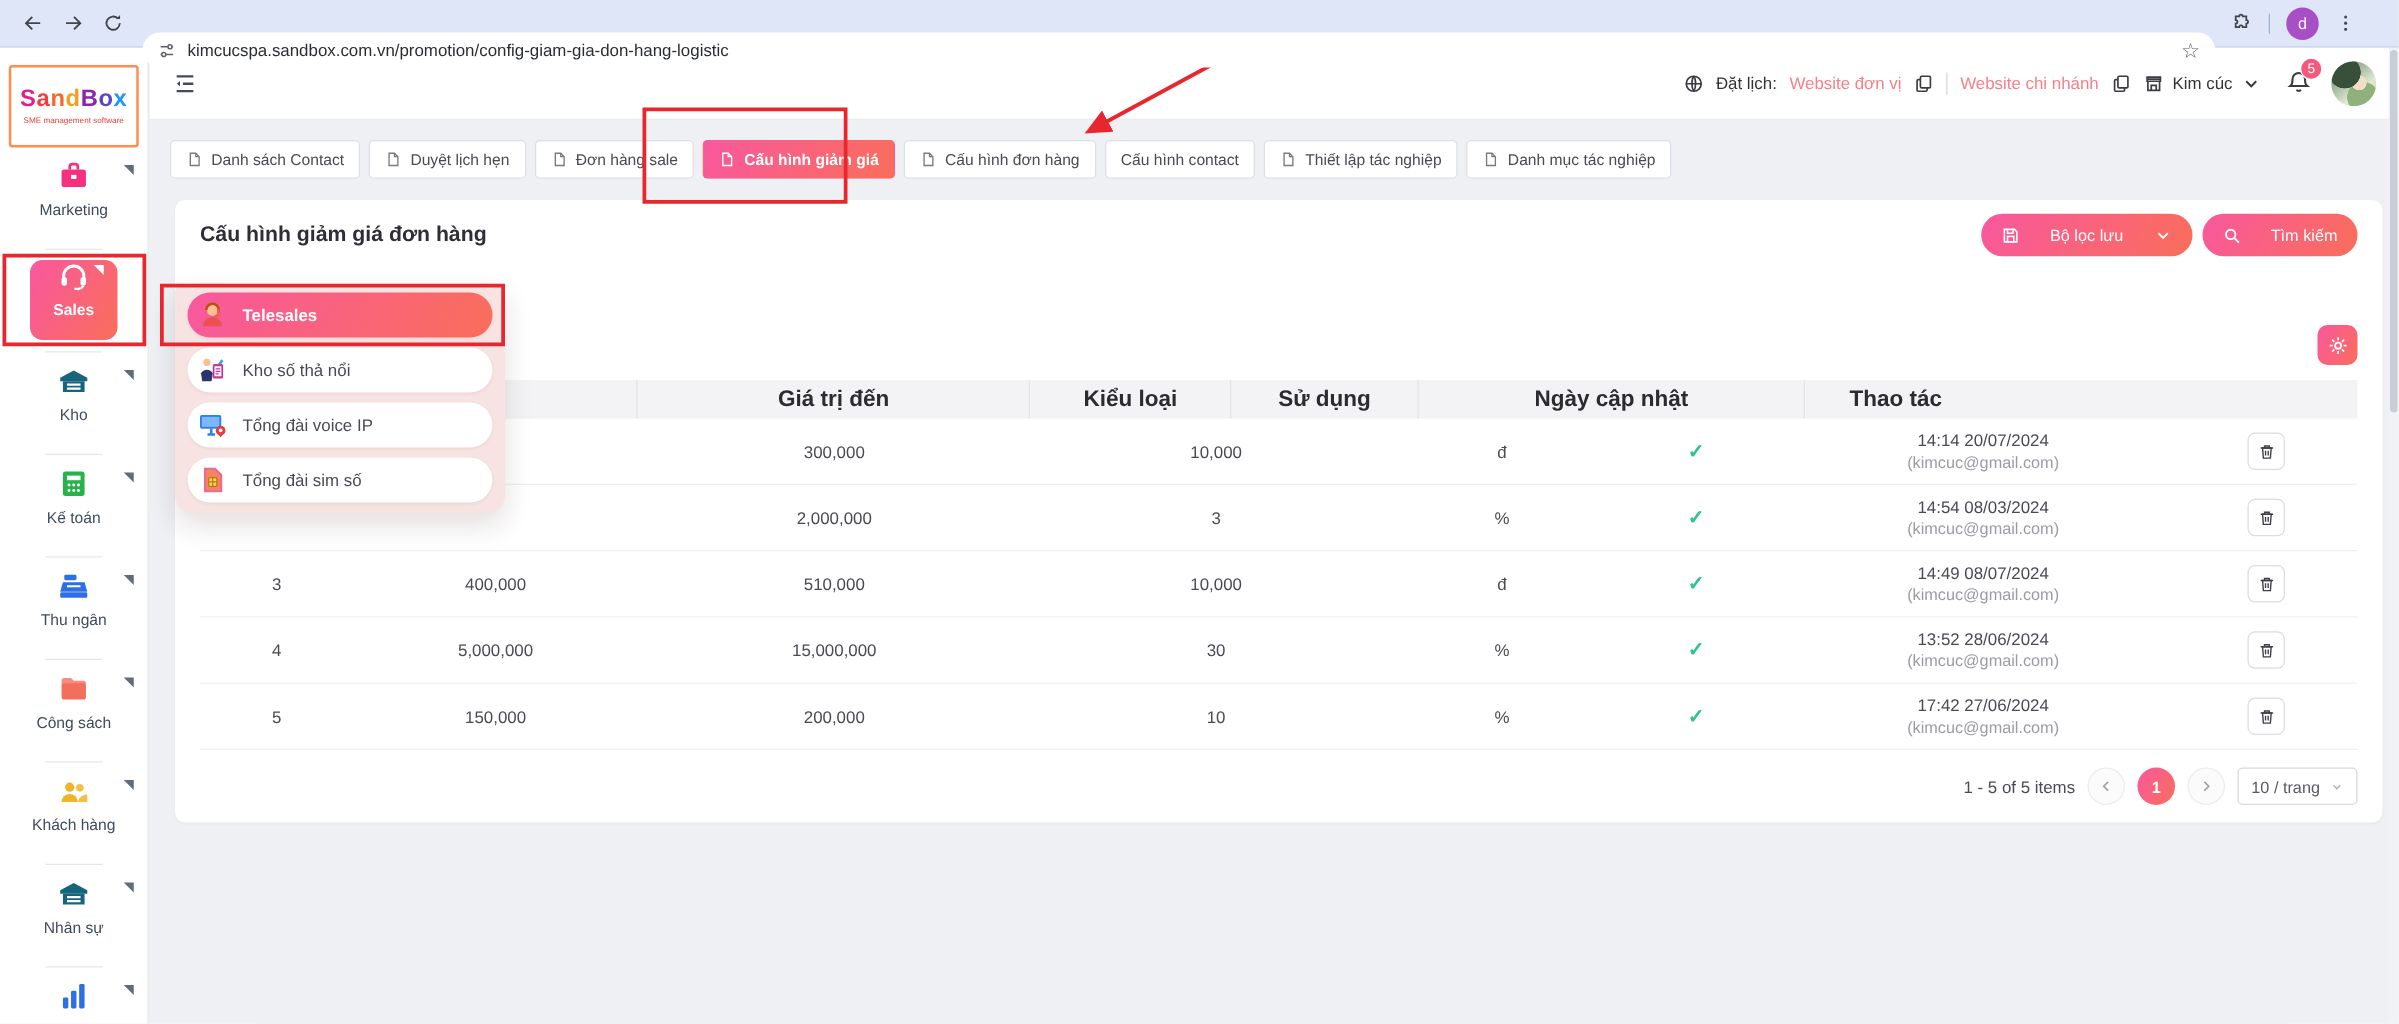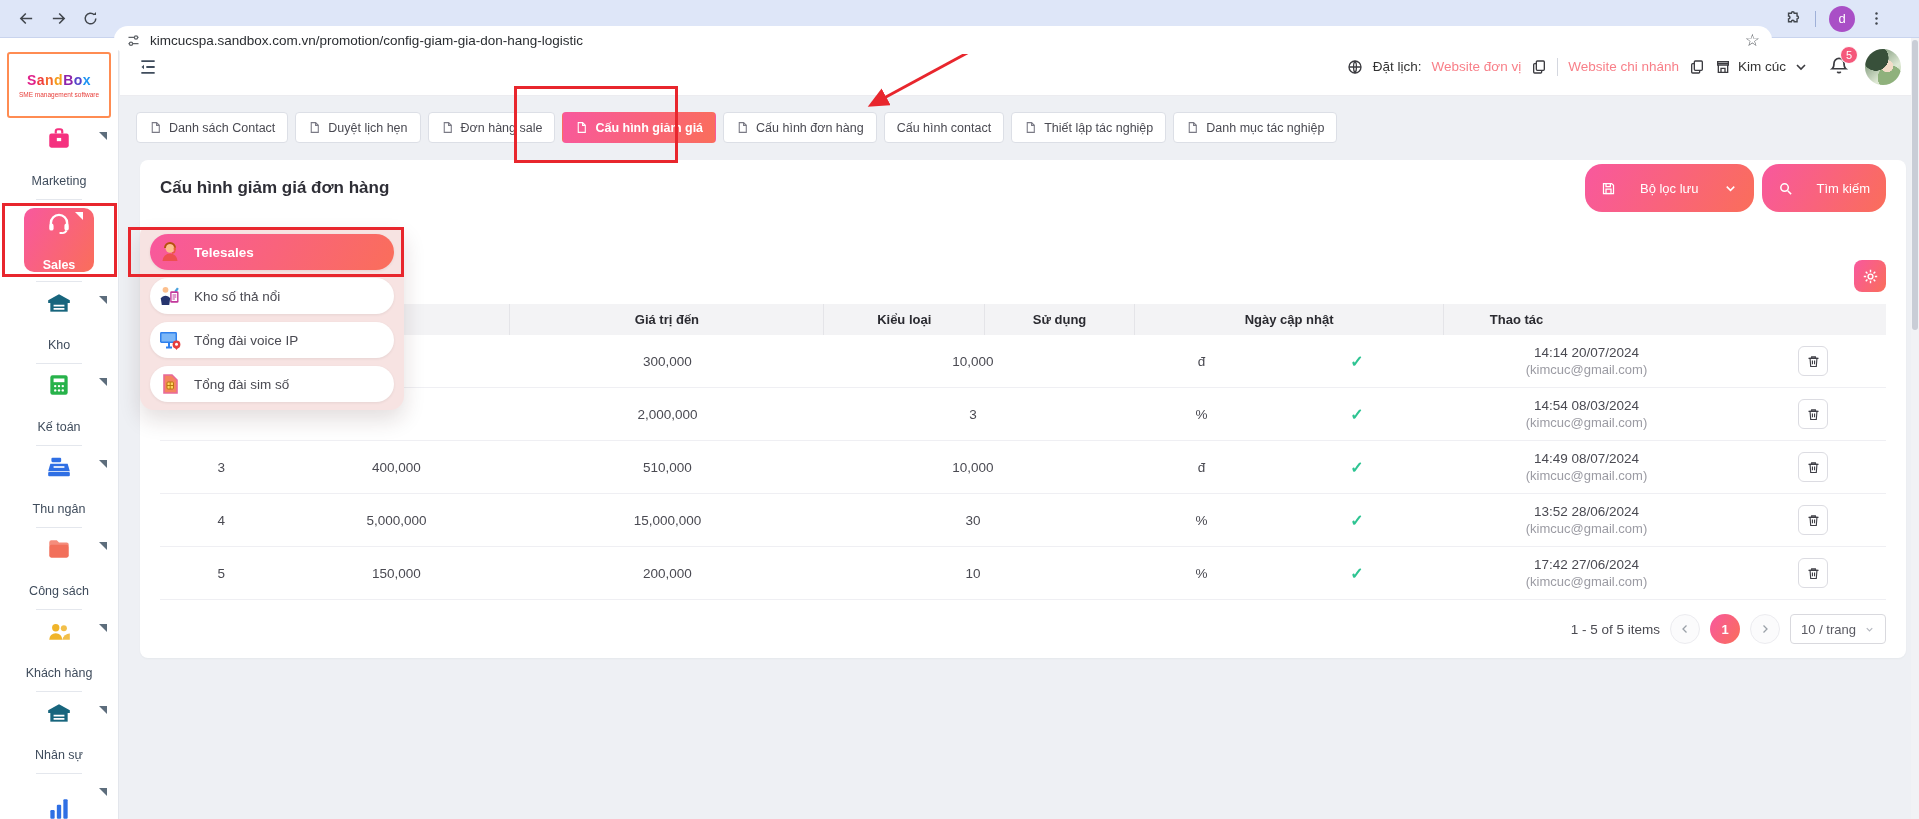--- a/index.html
+++ b/index.html
@@ -28,25 +28,25 @@
 .chrome-right .icon svg{width:17px;height:17px;}
 .chrome-sep{width:1px;height:16px;background:#9fb0d8;}
 .avatar-d{width:26px;height:26px;border-radius:50%;background:#a94fc6;color:#fff;font-size:13px;
   display:flex;align-items:center;justify-content:center;cursor:pointer;}
 
 
 .sidebar{position:absolute;top:38px;left:0;width:119px;bottom:0;background:#fff;
   border-right:1px solid #e3e6ec;z-index:5;overflow:hidden;}
 .logo-box{margin:14px 7px 0;height:66px;border:2px solid #ff8c52;border-radius:3px;
   display:flex;flex-direction:column;align-items:center;justify-content:center;cursor:pointer;}
-.logo-word{font-size:14px;font-weight:bold;line-height:1;letter-spacing:.5px;}
+.logo-word{font-size:19px;font-weight:bold;line-height:1;letter-spacing:.5px;}
 .logo-sub{font-size:6.5px;color:#e8413d;margin-top:4px;white-space:nowrap;}
 .side-nav{margin-top:10px;}
 .side-item{height:60px;position:relative;display:flex;flex-direction:column;align-items:center;
-  justify-content:flex-end;gap:22px;cursor:pointer;}
+  justify-content:flex-start;gap:7px;cursor:pointer;}
 .side-item .icon svg{width:26px;height:26px;}
 .side-label{font-size:12.5px;color:#3f4c5c;}
 .corner{position:absolute;top:4px;right:11px;width:0;height:0;
   border-top:8px solid #5d6d7c;border-left:8px solid transparent;}
 .side-item.active{background:linear-gradient(120deg,var(--acc1),var(--acc2));
   margin:-2px 24px;height:64px;border-radius:10px;}
 .side-item.active .side-label{color:#fff;font-weight:bold;}
 .side-item.active .corner{border-top-color:#fff;}
 .side-divider{height:22px;display:flex;align-items:center;justify-content:center;}
 .side-divider::after{content:"";width:46px;height:1px;background:#e4e7ed;}
@@ -83,33 +83,33 @@
 .tab.active{background:linear-gradient(120deg,var(--acc1),var(--acc2));color:#fff;
   border-color:transparent;font-weight:bold;}
 .tab.active .icon{color:#fff;}
 
 
 .card{position:absolute;left:20px;top:122px;width:1766px;height:498px;background:#fff;
   border-radius:8px;box-shadow:0 1px 2px rgba(30,40,60,.04);}
 .card-head{height:56px;display:flex;align-items:center;padding:0 20px;}
 .card-title{font-size:17px;color:#2e2e36;font-weight:600;}
 .head-buttons{margin-left:auto;display:flex;gap:8px;}
-.btn{height:48px;border:none;border-radius:17px;background:linear-gradient(120deg,var(--acc1),var(--acc2));
+.btn{height:34px;border:none;border-radius:17px;background:linear-gradient(120deg,var(--acc1),var(--acc2));
   color:#fff;display:flex;align-items:center;gap:24px;padding:0 16px;font-size:13px;cursor:pointer;
   font-family:"Liberation Sans",sans-serif;}
 .btn .icon{color:#fff;}
 .btn .icon svg{width:15px;height:15px;}
 .card-toolbar{height:88px;display:flex;align-items:flex-end;justify-content:flex-end;padding:0 20px 12px;}
 .gear-btn{width:32px;height:32px;border-radius:8px;background:linear-gradient(120deg,var(--acc1),var(--acc2));
   display:flex;align-items:center;justify-content:center;cursor:pointer;color:#fff;}
 .gear-btn svg{width:17px;height:17px;}
 
 .table{margin:0 20px;}
 .thead{display:flex;height:31px;background:#f3f3f5;align-items:stretch;}
-.th{font-size:13px;color:#2b2b31;font-weight:bold;display:flex;align-items:center;
+.th{font-size:18px;color:#2b2b31;font-weight:bold;display:flex;align-items:center;
   justify-content:center;border-right:1px solid #e4e4e8;}
 .th:last-child{border-right:none;}
 .tr{display:flex;height:53px;align-items:center;border-bottom:1px solid #efeff3;}
 .td{font-size:13.5px;color:#4a4a52;display:flex;flex-direction:column;align-items:center;justify-content:center;}
 .c0{width:7.1%;}.c1{width:13.2%;text-align:center;}.c2{width:18.2%;}.c3{width:17.2%;}
 .c4{width:9.3%;}.c5{width:8.7%;}.c6{width:17.9%;}.c7{width:8.4%;}
 .check{color:var(--check);font-size:16px;font-weight:bold;}
 .time-line{font-size:13.5px;color:#4a4a52;}
 .by-line{font-size:13px;color:#9b9ba3;margin-top:2px;}
 .trash-btn{width:30px;height:30px;border-radius:6px;border:1px solid #dcdce2;background:#fff;

